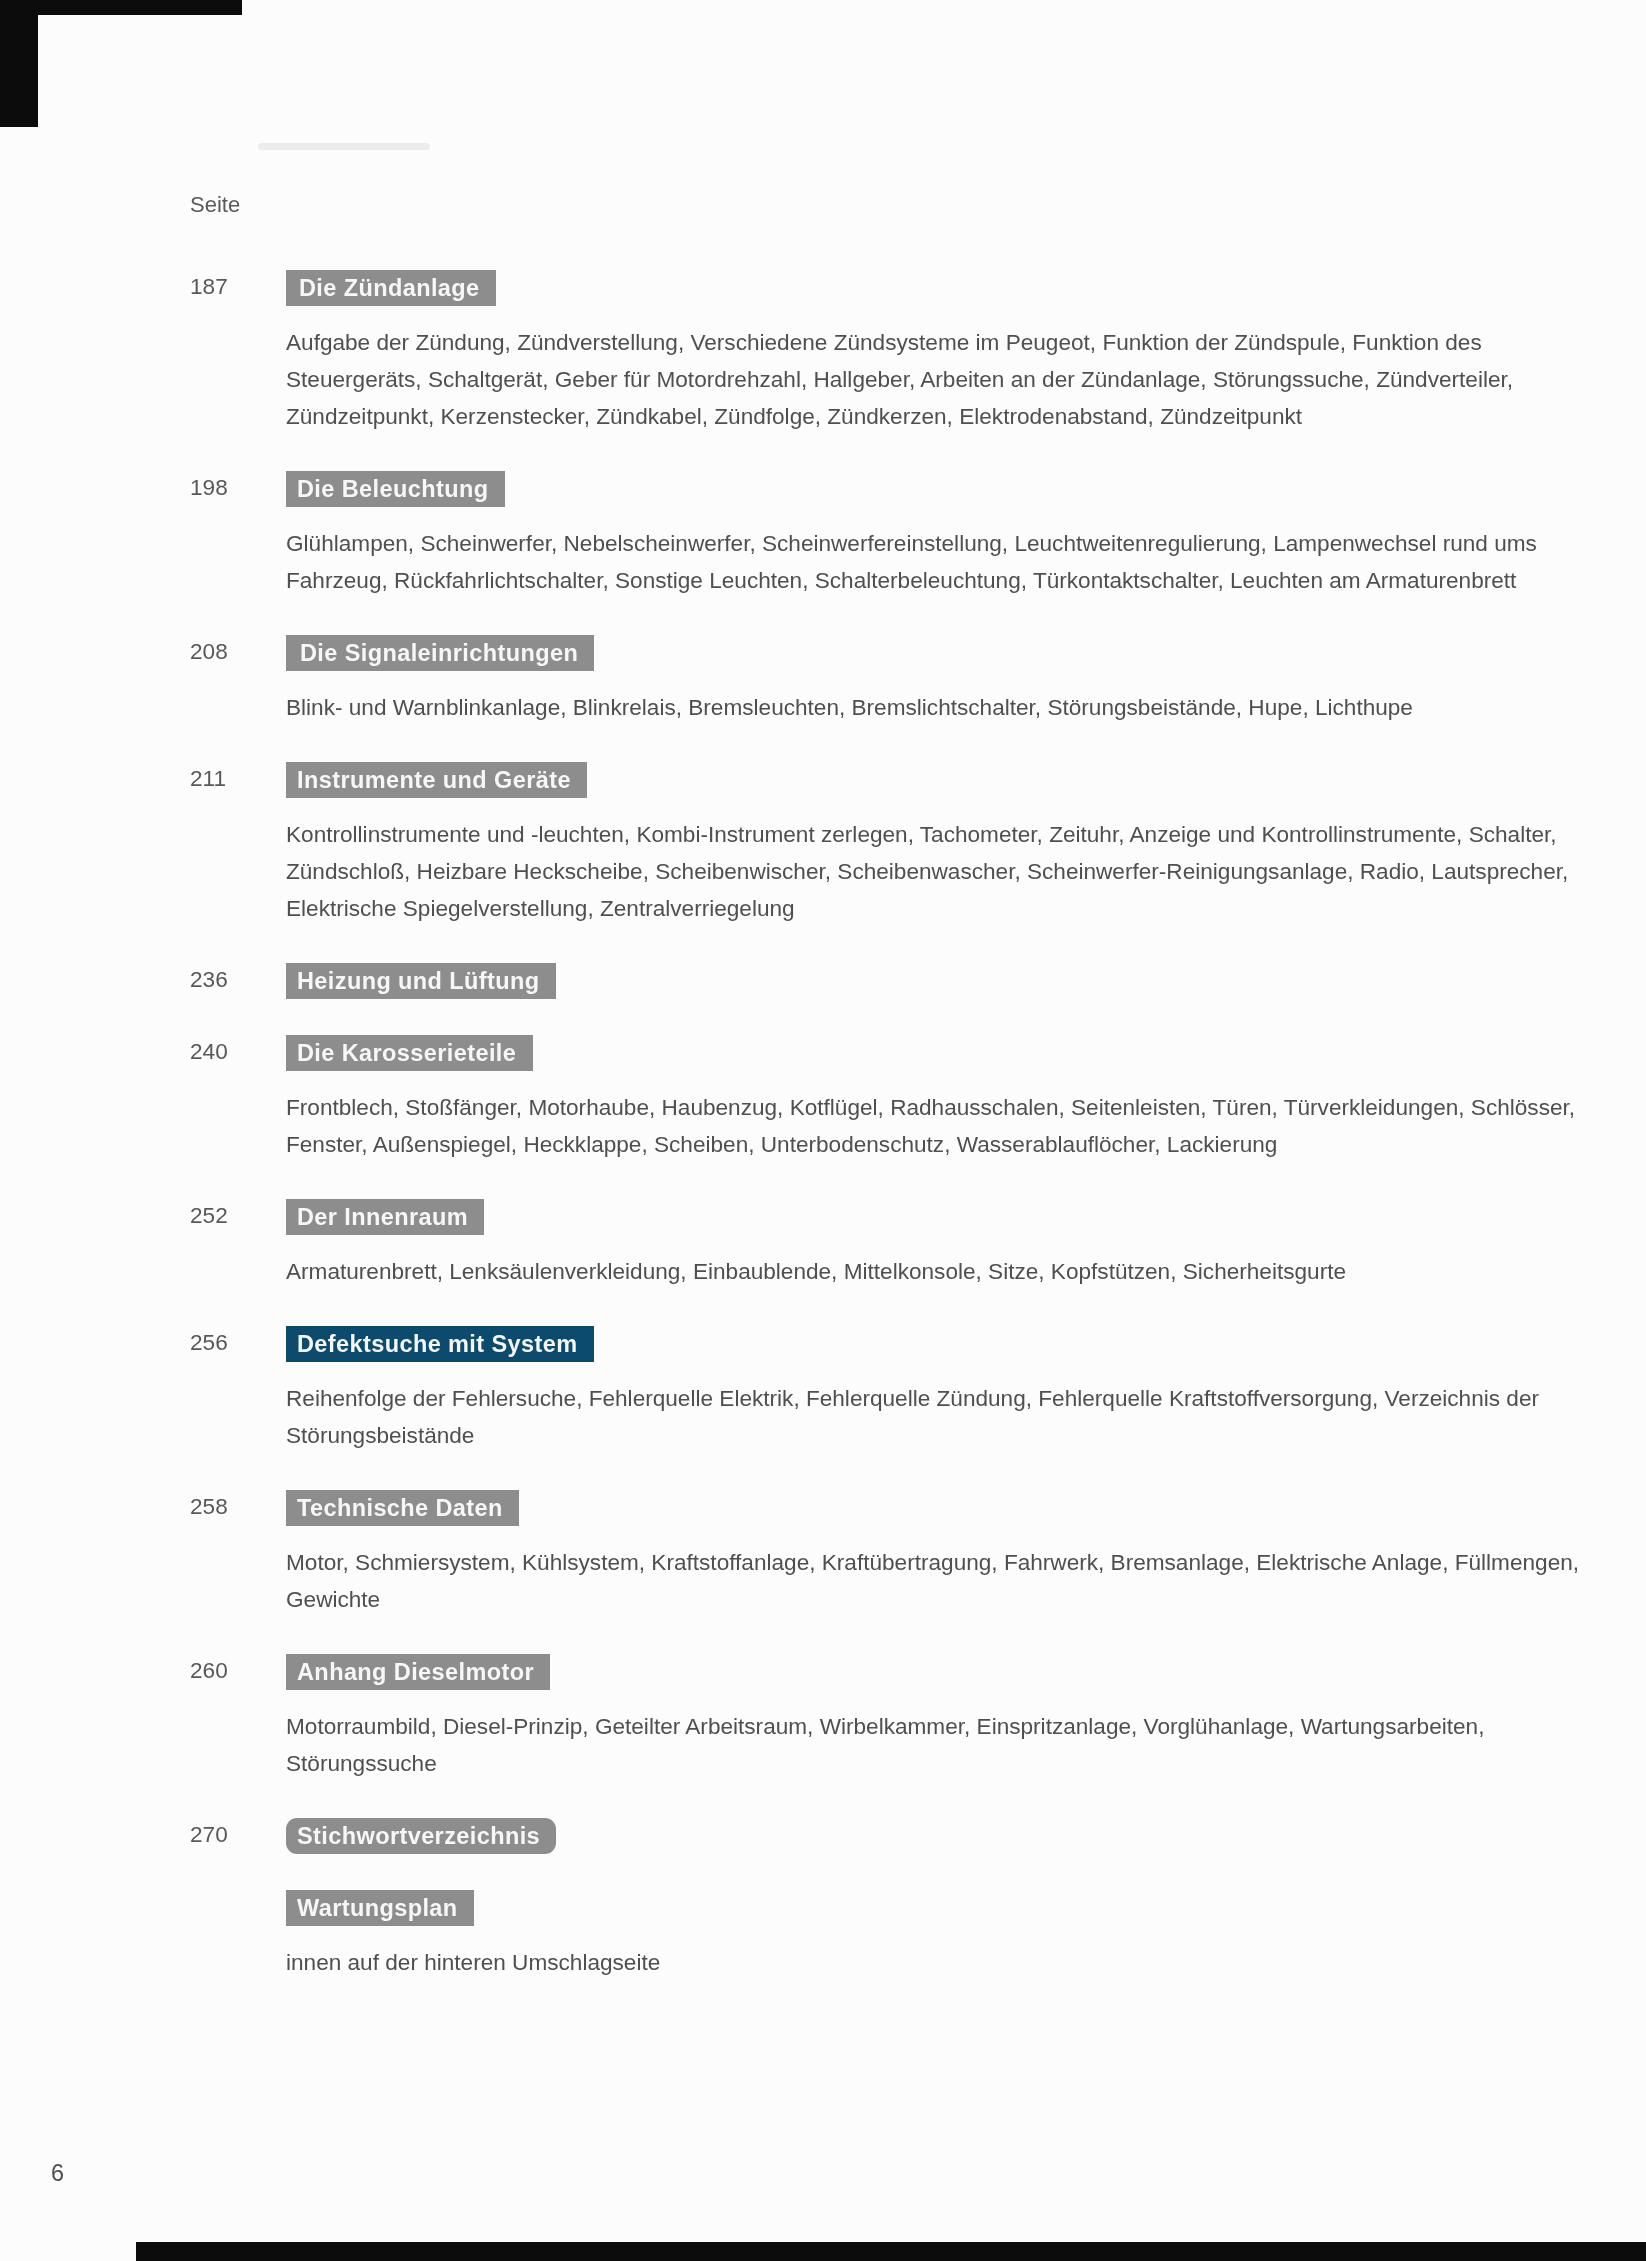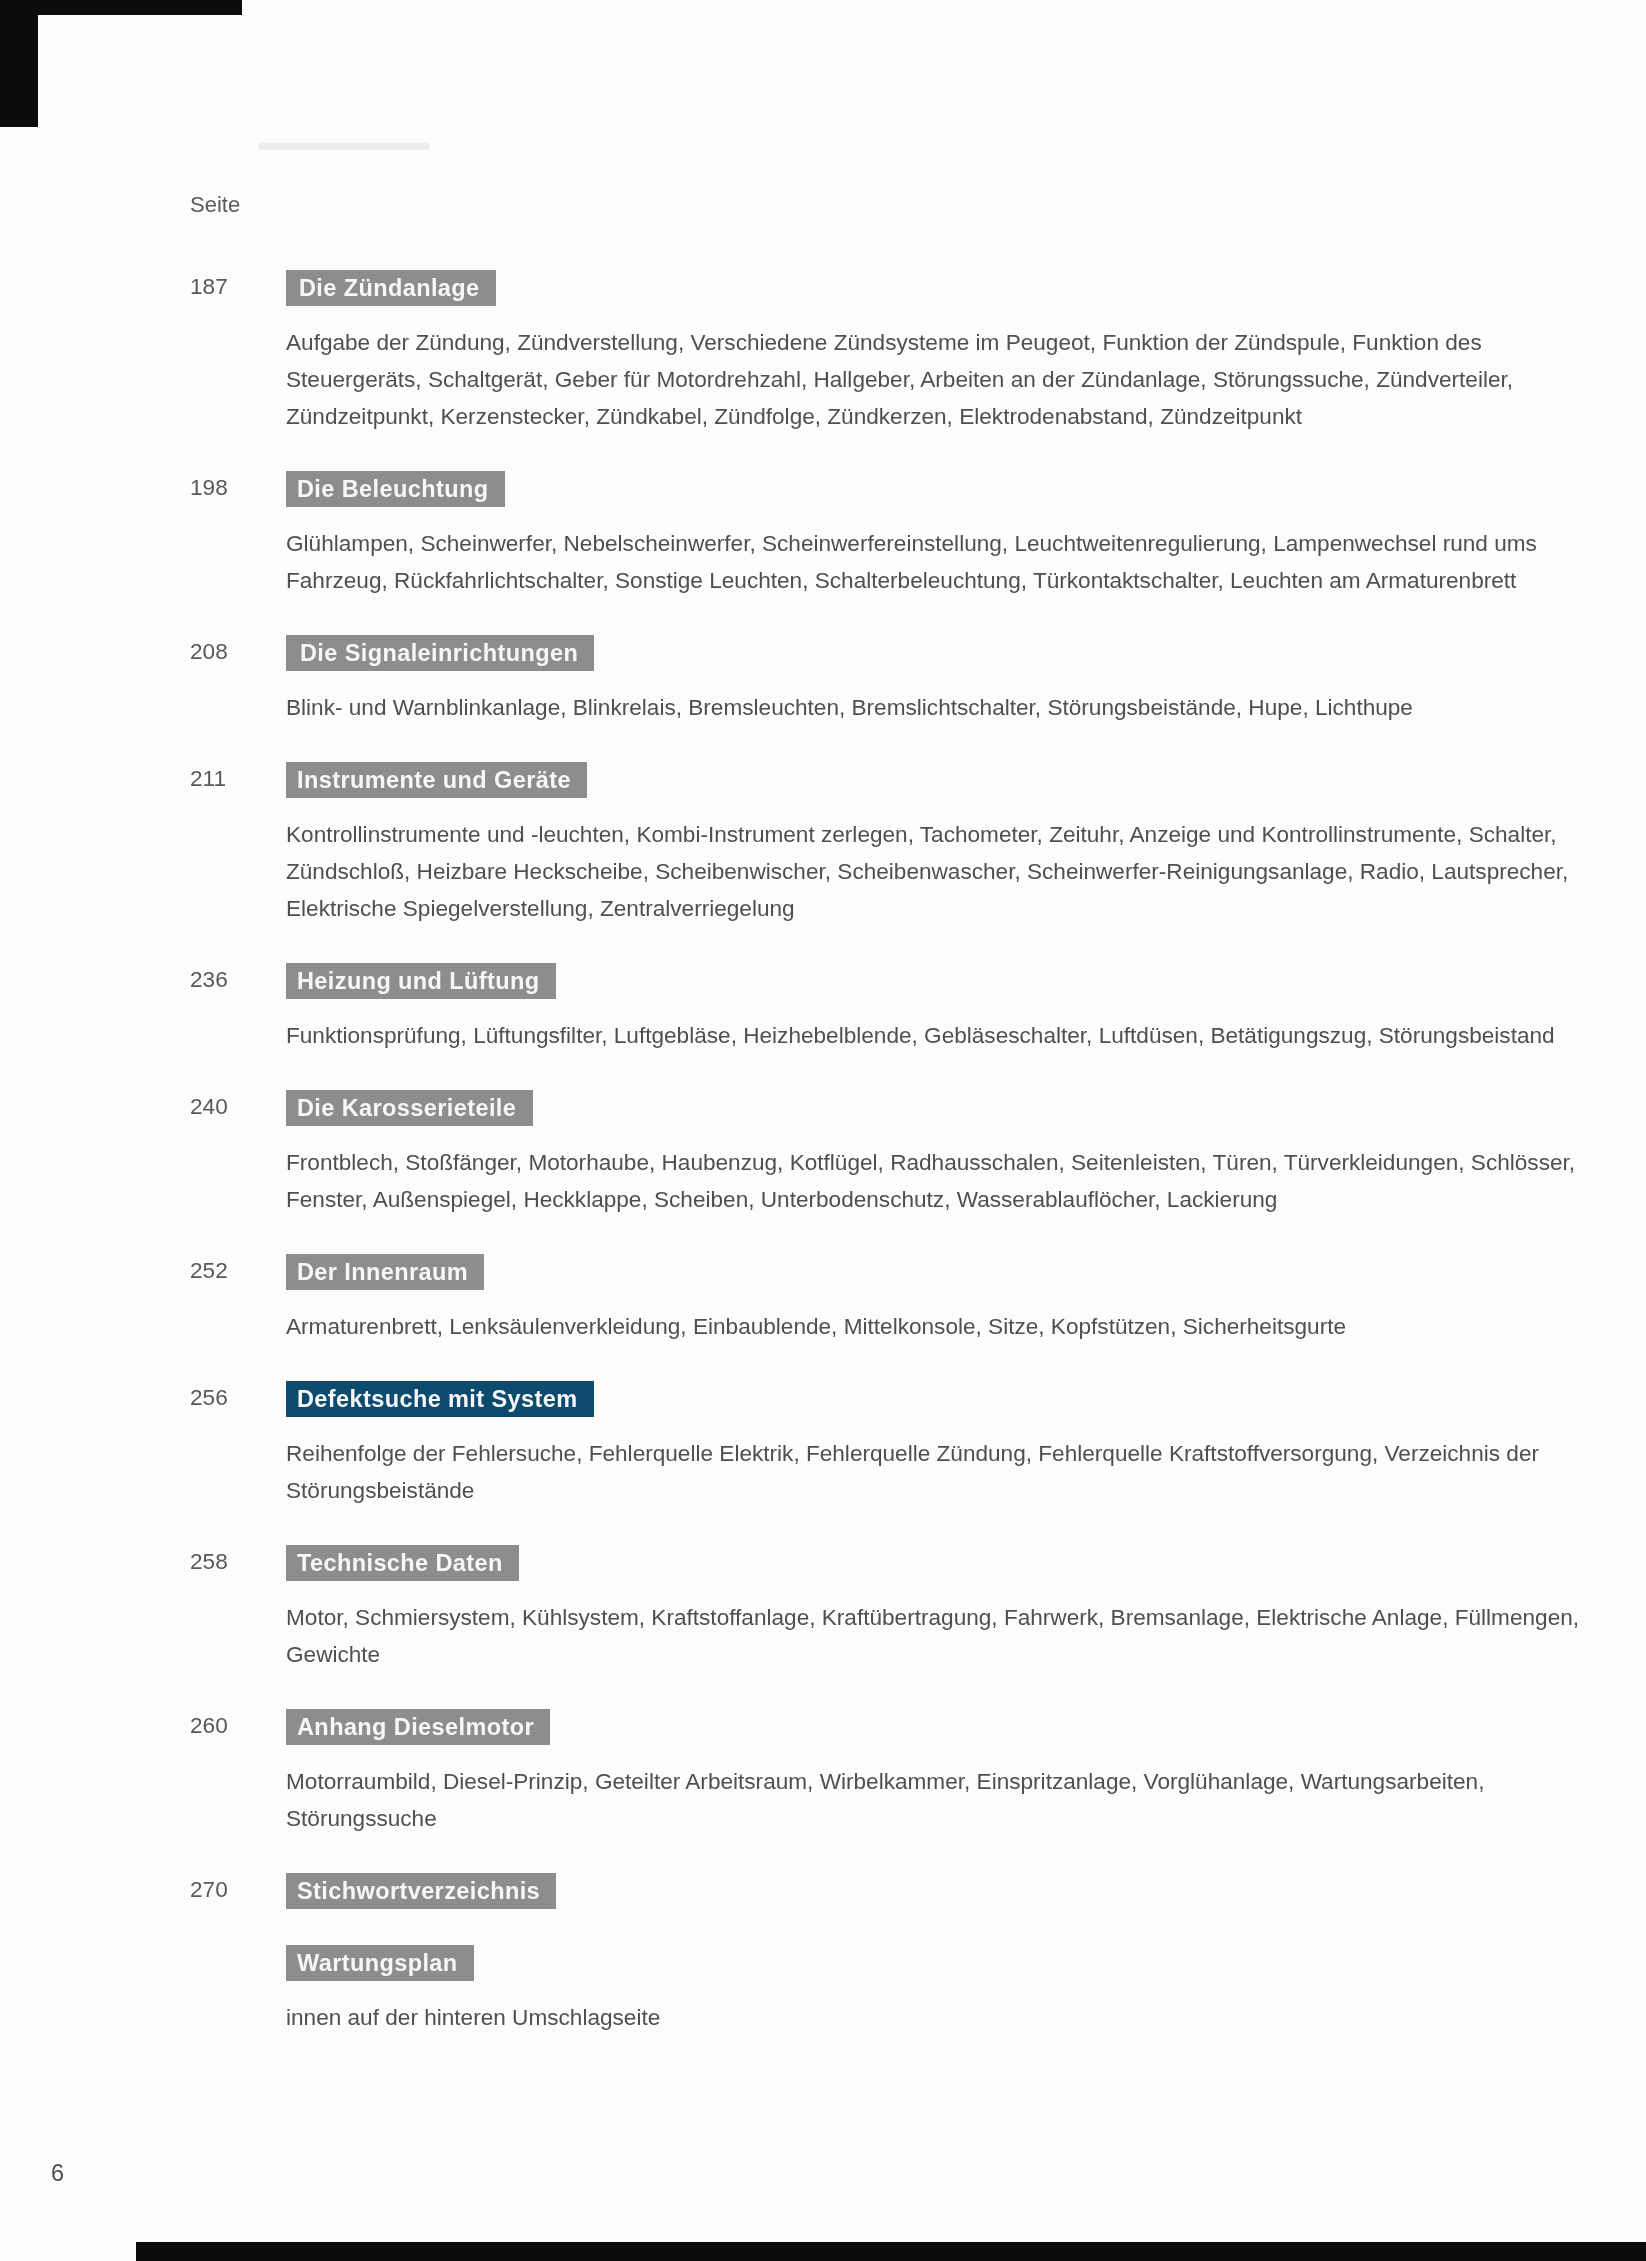--- a/index.html
+++ b/index.html
@@ -125,21 +125,20 @@
       <span class="heading" style="background: rgb(141, 141, 141);">Instrumente und Geräte</span>
     </div>
     <p class="desc">Kontrollinstrumente und -leuchten, Kombi-Instrument zerlegen, Tachometer, Zeituhr, Anzeige und Kontrollinstrumente, Schalter, Zündschloß, Heizbare Heckscheibe, Scheibenwischer, Scheibenwascher, Scheinwerfer-Reinigungsanlage, Radio, Lautsprecher, Elektrische Spiegelverstellung, Zentralverriegelung</p>
   </div>
 
   <div class="entry">
     <div class="entry-head">
       <span class="pagenum">236</span>
       <span class="heading" style="background: rgb(141, 141, 141);">Heizung und Lüftung</span>
     </div>
-    <p class="desc">Funktionsprüfung, Lüftungsfilter, Luftgebläse, Heizhebelblende, Gebläseschalter, Luftdüsen, Betätigungszug, Störungsbeistand</p>
   </div>
 
   <div class="entry">
     <div class="entry-head">
       <span class="pagenum">240</span>
       <span class="heading" style="background: rgb(141, 141, 141);">Die Karosserieteile</span>
     </div>
     <p class="desc">Frontblech, Stoßfänger, Motorhaube, Haubenzug, Kotflügel, Radhausschalen, Seitenleisten, Türen, Türverkleidungen, Schlösser, Fenster, Außenspiegel, Heckklappe, Scheiben, Unterbodenschutz, Wasserablauflöcher, Lackierung</p>
   </div>
 
@@ -171,21 +170,21 @@
     <div class="entry-head">
       <span class="pagenum">260</span>
       <span class="heading" style="background: rgb(141, 141, 141);">Anhang Dieselmotor</span>
     </div>
     <p class="desc">Motorraumbild, Diesel-Prinzip, Geteilter Arbeitsraum, Wirbelkammer, Einspritzanlage, Vorglühanlage, Wartungsarbeiten, Störungssuche</p>
   </div>
 
   <div class="entry">
     <div class="entry-head">
       <span class="pagenum">270</span>
-      <span class="heading" style="background: rgb(141, 141, 141);">Stichwortverzeichnis</span>
+      <span class="heading" style="background: rgb(141, 141, 141); border-radius: 11px;">Stichwortverzeichnis</span>
     </div>
 
   </div>
 
   <div class="entry">
     <div class="entry-head">
       <span class="pagenum"></span>
       <span class="heading" style="background: rgb(141, 141, 141);">Wartungsplan</span>
     </div>
     <p class="desc">innen auf der hinteren Umschlagseite</p>

